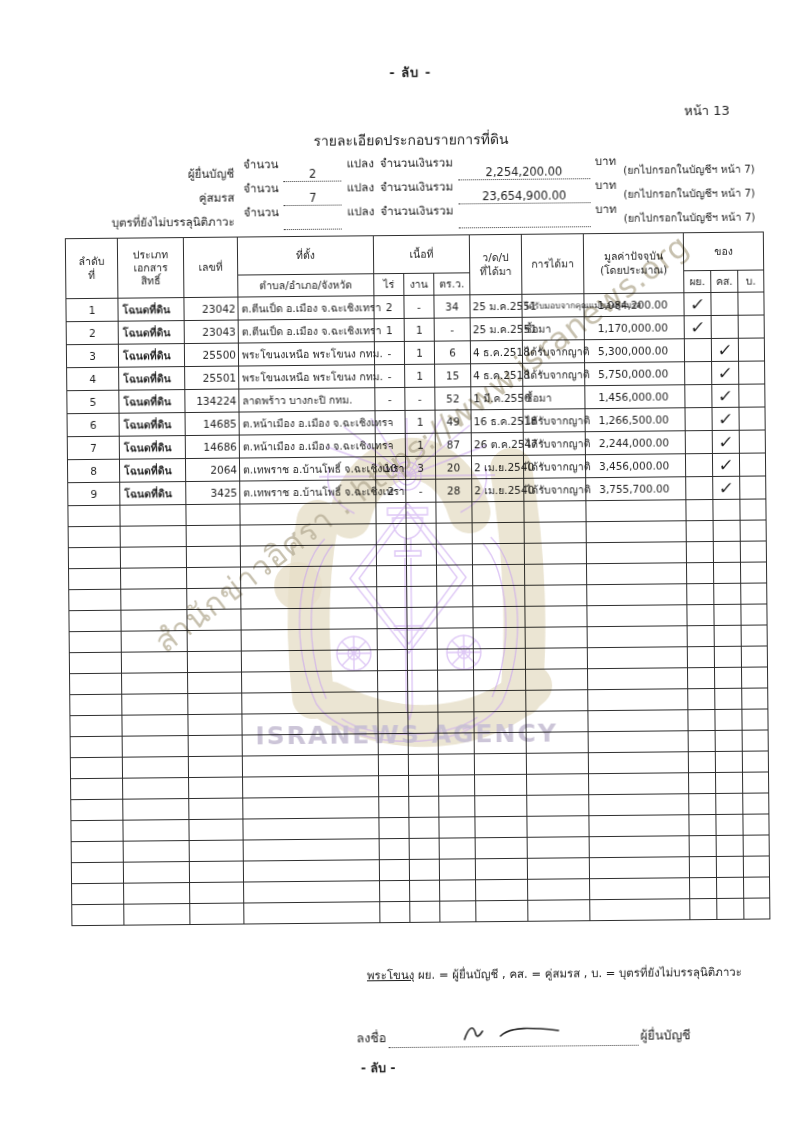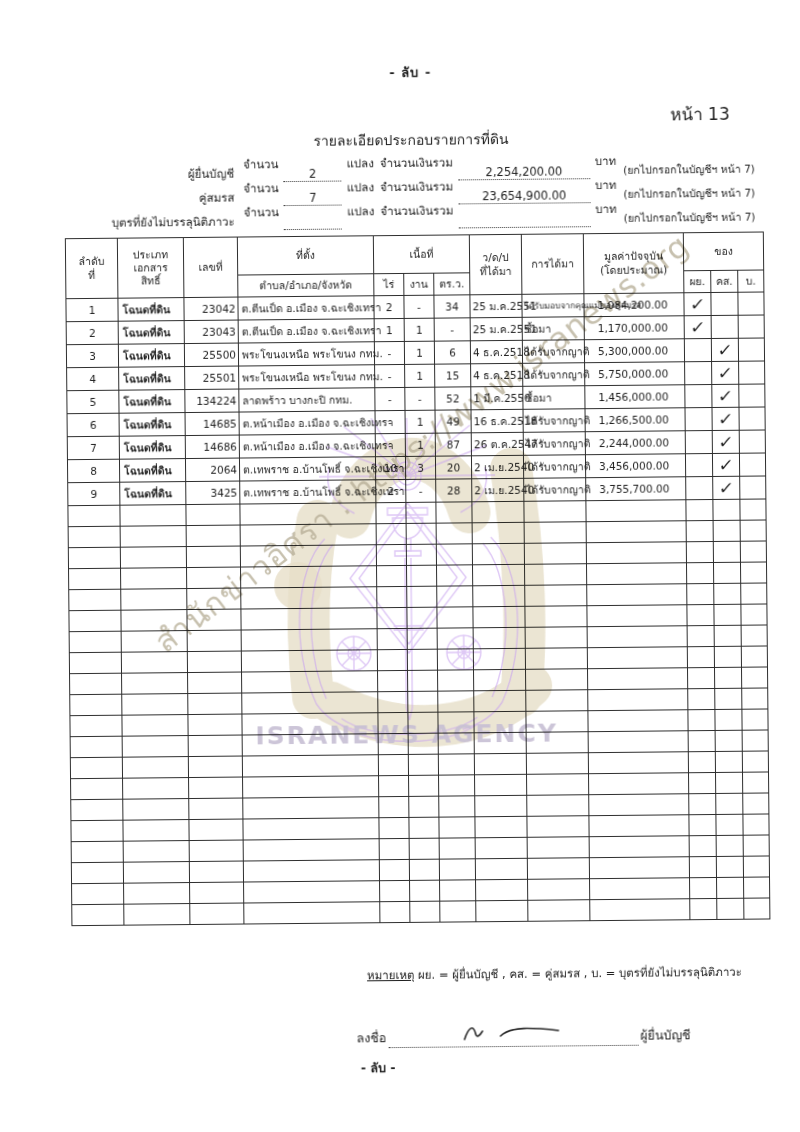--- a/index.html
+++ b/index.html
@@ -3,21 +3,21 @@
 <meta charset="utf-8">
 <style>
   * { margin:0; padding:0; box-sizing:border-box; }
   html,body { width:800px; height:1132px; background:#ffffff; overflow:hidden;
     font-family:"DejaVu Sans","Liberation Sans",sans-serif; color:#1e1e1e; }
   .page { position:relative; width:800px; height:1132px; background:#fff; overflow:hidden; }
   .sheet { position:absolute; inset:0; transform:rotate(-0.55deg); transform-origin:50% 50%; }
 
   .class-top { position:absolute; top:62px; left:0; width:830px; text-align:center;
     font-size:13px; font-weight:bold; letter-spacing:1px; }
-  .page-num { position:absolute; top:103px; right:66px; font-size:17px; }
+  .page-num { position:absolute; top:103px; right:66px; font-size:13px; }
   .doc-title { position:absolute; top:129px; left:0; width:830px; text-align:center; font-size:14px; }
 
   .summary { position:absolute; top:157px; left:88px; width:680px; font-size:11.5px; }
   .sum-row { display:flex; align-items:flex-end; height:24px; white-space:nowrap; }
   .sum-label { display:inline-block; width:150px; text-align:right; margin-right:6px; }
   .sum-part { margin:9px 3px; }
   .dotline { display:inline-block; border-bottom:1.3px dotted #3a3a3a; text-align:center;
     height:15px; line-height:15px; margin:0 2px; }
   .dotline i { font-style:normal; }
   .w-count { width:58px; }
@@ -612,21 +612,21 @@
             <td class="c-how"></td>
             <td class="c-val"></td>
             <td class="c-chk"></td>
             <td class="c-chk"></td>
             <td class="c-chk"></td>
           </tr>
         </tbody>
   </table>
 
   <div class="footnote">
-    <span class="u">หมายเหตุ</span><span> ผย. = ผู้ยื่นบัญชี , คส. = คู่สมรส , บ. = บุตรที่ยังไม่บรรลุนิติภาวะ</span>
+    <span class="u">พระโขนงุ</span><span> ผย. = ผู้ยื่นบัญชี , คส. = คู่สมรส , บ. = บุตรที่ยังไม่บรรลุนิติภาวะ</span>
   </div>
 
   <div class="sig-row">
     <span>ลงชื่อ</span><span class="sig-line"><svg width="120" height="22" viewBox="0 0 120 22">
             <path d="M6,17 C10,5 15,2 17,11 C18,16 21,14 24,9 M42,14 C52,4 75,6 100,9" stroke="#2a2a2a" stroke-width="1.6" fill="none" stroke-linecap="round"></path>
           </svg></span><span>ผู้ยื่นบัญชี</span>
   </div>
   <div class="class-bottom">- ลับ -</div>
 
   <div class="watermark">

